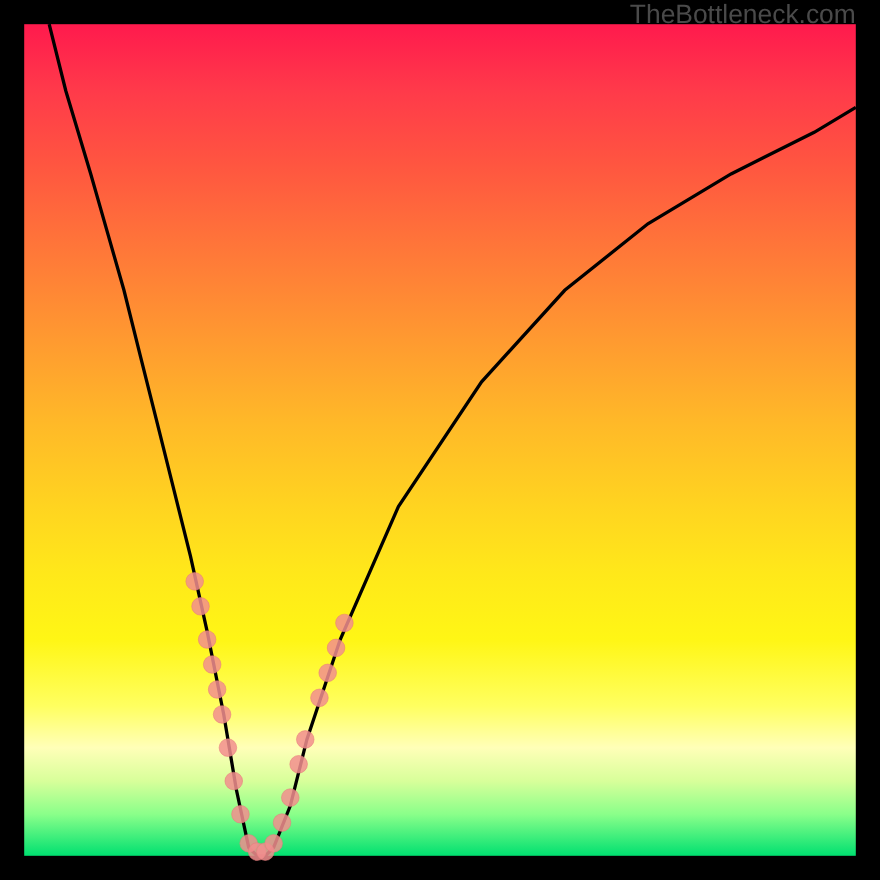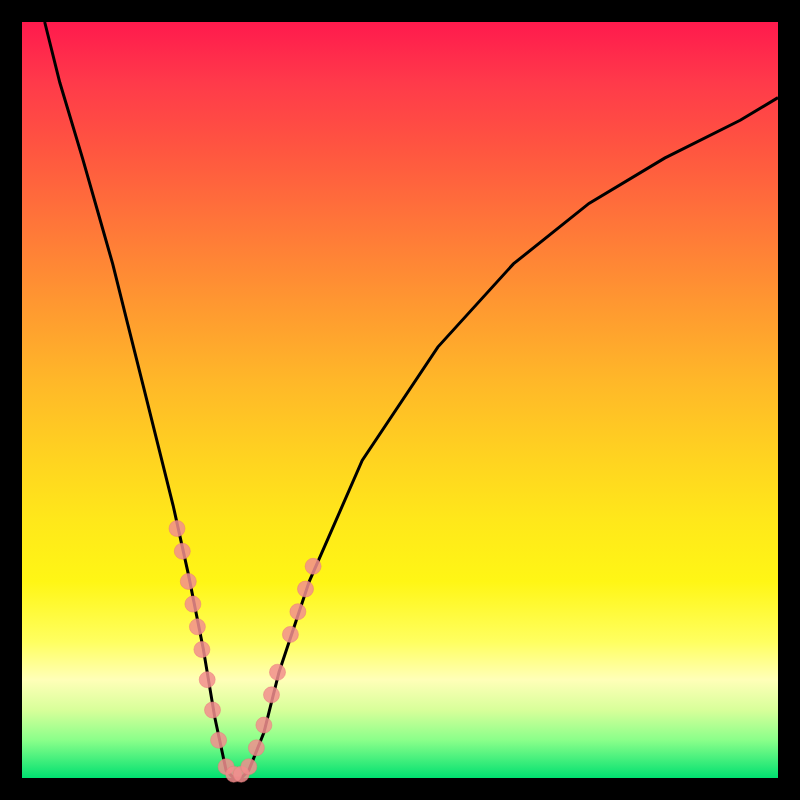--- a/index.html
+++ b/index.html
@@ -63,20 +63,21 @@
     fill: #f28e8e;
     fill-opacity: 0.85;
     stroke: #e87a7a;
     stroke-width: 0.5;
   }
 </style>
 </head>
 <body>
 
 <div class="frame">
+  <div class="watermark">TheBottleneck.com</div>
   <div class="plot-area">
     <svg class="curve" viewBox="0 0 756 756">
       <path id="curve-path" fill="none" stroke="#000000" stroke-width="3" d="M22.7 0.0 L37.8 60.5 L60.5 136.1 L75.6 189.0 L90.7 241.9 L105.8 302.4 L121.0 362.9 L136.1 423.4 L151.2 483.8 L166.3 551.9 L181.4 627.5 L192.8 695.5 L204.1 748.4 L211.7 756.0 L219.2 756.0 L226.8 748.4 L241.9 710.6 L257.0 650.2 L287.3 559.4 L340.2 438.5 L415.8 325.1 L491.4 241.9 L567.0 181.4 L642.6 136.1 L718.2 98.3 L756.0 75.6"></path>
       <g id="dots">
           <circle cx="155.0" cy="506.5" r="8" class="dot"></circle>
           <circle cx="160.3" cy="529.2" r="8" class="dot"></circle>
           <circle cx="166.3" cy="559.4" r="8" class="dot"></circle>
           <circle cx="170.9" cy="582.1" r="8" class="dot"></circle>
           <circle cx="175.4" cy="604.8" r="8" class="dot"></circle>
           <circle cx="179.9" cy="627.5" r="8" class="dot"></circle>

